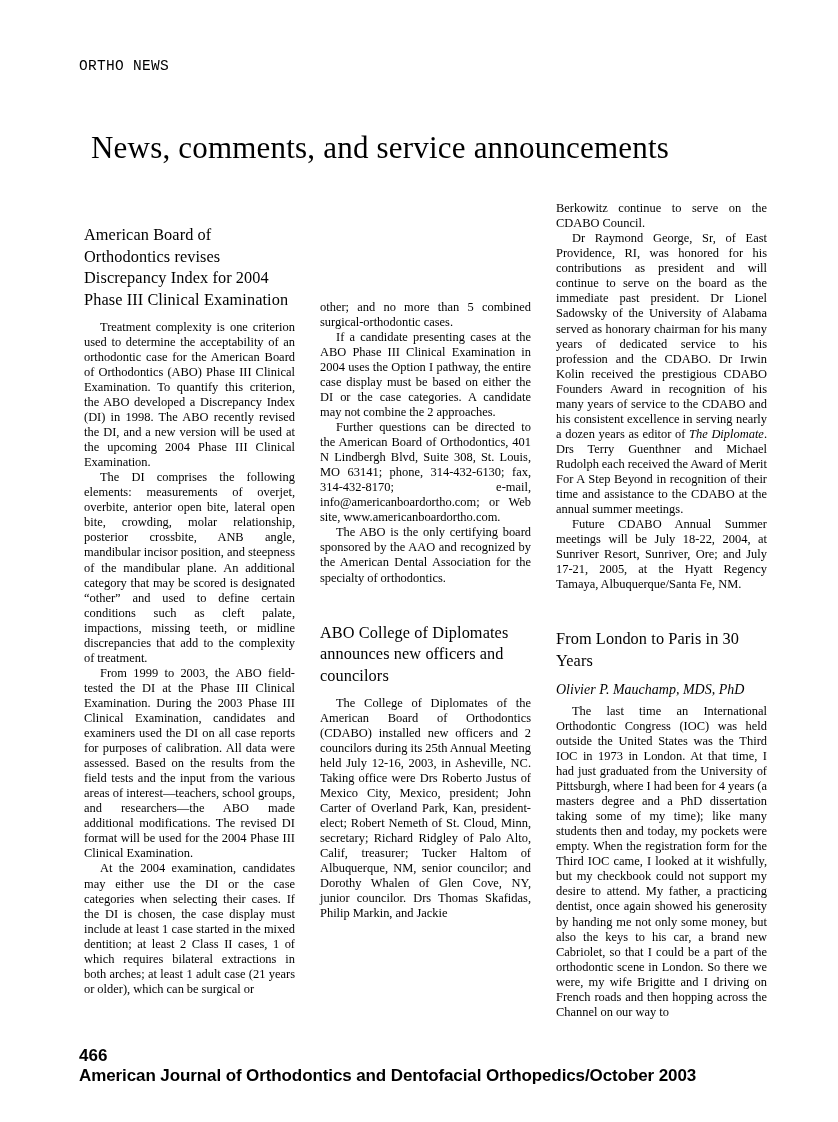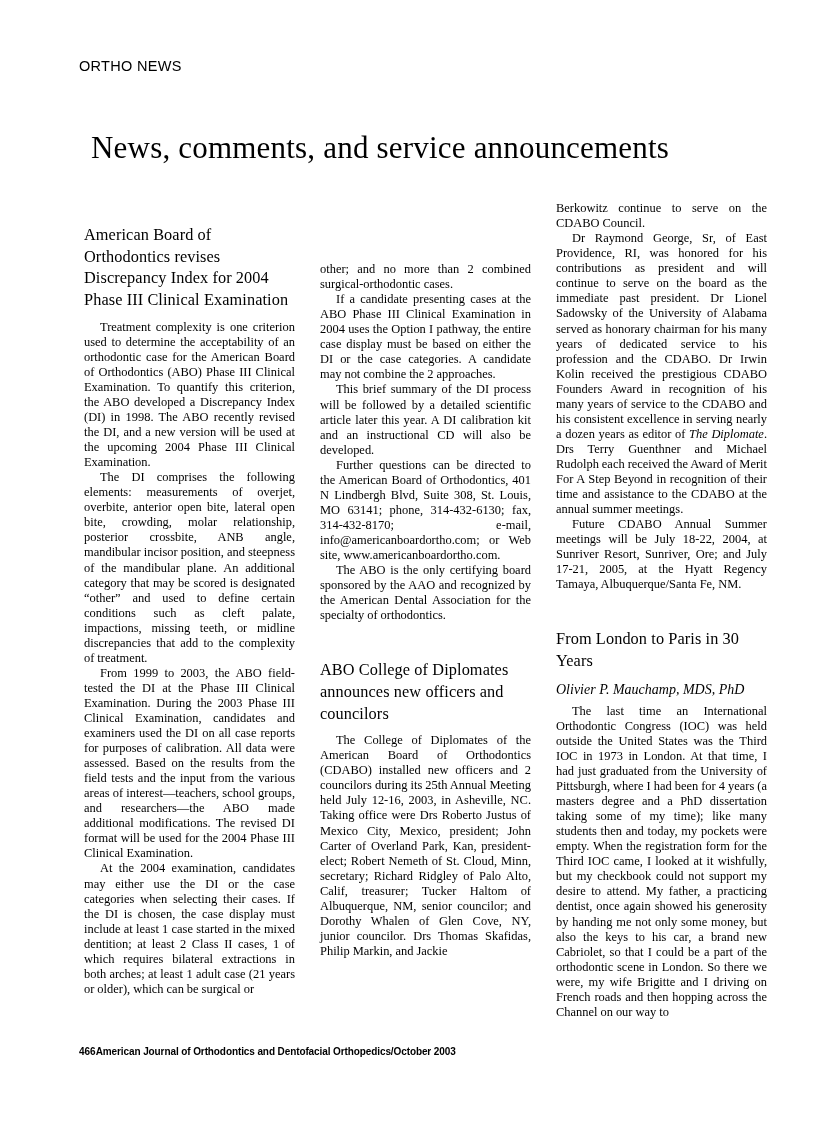--- a/index.html
+++ b/index.html
@@ -21,21 +21,21 @@
     left: 0; top: 0;
     width: 838px;
     height: 1122px;
   }
   .running-head {
     position: absolute;
     left: 79px;
     top: 58px;
     font-size: 14.5px;
     letter-spacing: 0.3px;
-    font-family: Liberation Sans, sans-serif;
+    font-family: Liberation Mono, monospace;
   }
   .page-title {
     position: absolute;
     left: 79px;
     top: 118px;
     width: 700px;
     font-size: 31px;
     font-weight: normal;
     letter-spacing: 0.2px;
     line-height: 1.15;
@@ -87,23 +87,23 @@
   p.body.noindent {
     text-indent: 0;
   }
   .footer {
     position: absolute;
     left: 79px;
     top: 1046px;
     width: 681px;
     font-family: "Liberation Sans", "DejaVu Sans", sans-serif;
     font-weight: bold;
-    font-size: 10px;
+    font-size: 17px;
     display: flex;
-    flex-direction: row;
+    flex-direction: column;
     align-items: baseline;
   }
   .folio {
     flex: 0 0 auto;
   }
   .footer-title {
     flex: 1 1 auto;
     letter-spacing: -0.1px;
   }
   i.ital { font-style: italic; }
@@ -121,23 +121,22 @@
 
     <div class="col">
       <h2 class="sec-head">American Board of Orthodontics revises Discrepancy Index for 2004 Phase III Clinical Examination</h2>
       <p class="body">Treatment complexity is one criterion used to determine the acceptability of an orthodontic case for the American Board of Orthodontics (ABO) Phase III Clinical Examination. To quantify this criterion, the ABO developed a Discrepancy Index (DI) in 1998. The ABO recently revised the DI, and a new version will be used at the upcoming 2004 Phase III Clinical Examination.</p>
       <p class="body">The DI comprises the following elements: measurements of overjet, overbite, anterior open bite, lateral open bite, crowding, molar relationship, posterior crossbite, ANB angle, mandibular incisor position, and steepness of the mandibular plane. An additional category that may be scored is designated “other” and used to define certain conditions such as cleft palate, impactions, missing teeth, or midline discrepancies that add to the complexity of treatment.</p>
       <p class="body">From 1999 to 2003, the ABO field-tested the DI at the Phase III Clinical Examination. During the 2003 Phase III Clinical Examination, candidates and examiners used the DI on all case reports for purposes of calibration. All data were assessed. Based on the results from the field tests and the input from the various areas of interest—teachers, school groups, and researchers—the ABO made additional modifications. The revised DI format will be used for the 2004 Phase III Clinical Examination.</p>
       <p class="body">At the 2004 examination, candidates may either use the DI or the case categories when selecting their cases. If the DI is chosen, the case display must include at least 1 case started in the mixed dentition; at least 2 Class II cases, 1 of which requires bilateral extractions in both arches; at least 1 adult case (21 years or older), which can be surgical or</p>
     </div>
 
     <div class="col">
-      <p class="body noindent">other; and no more than 2 combined surgical-orthodontic cases.</p>
+      <p class="body noindent">other; and no more than 5 combined surgical-orthodontic cases.</p>
       <p class="body">If a candidate presenting cases at the ABO Phase III Clinical Examination in 2004 uses the Option I pathway, the entire case display must be based on either the DI or the case categories. A candidate may not combine the 2 approaches.</p>
-      <p class="body">This brief summary of the DI process will be followed by a detailed scientific article later this year. A DI calibration kit and an instructional CD will also be developed.</p>
       <p class="body">Further questions can be directed to the American Board of Orthodontics, 401 N Lindbergh Blvd, Suite 308, St. Louis, MO 63141; phone, 314-432-6130; fax, 314-432-8170; e-mail, info@americanboardortho.com; or Web site, www.americanboardortho.com.</p>
       <p class="body">The ABO is the only certifying board sponsored by the AAO and recognized by the American Dental Association for the specialty of orthodontics.</p>
       <h2 class="sec-head spaced">ABO College of Diplomates announces new officers and councilors</h2>
       <p class="body"><span>The College of Diplomates of the American Board of Orthodontics (CDABO) installed new officers and 2 councilors during its 25th Annual Meeting held July 12-16, 2003, in Asheville, NC. Taking office were Drs Roberto Justus of Mexico City, Mexico, president; John Carter of Overland Park, Kan, president-elect; Robert Nemeth of St. Cloud, Minn, secretary; Richard Ridgley of Palo Alto, Calif, treasurer; Tucker Haltom of Albuquerque, NM, senior councilor; and Dorothy Whalen of Glen Cove, NY, junior councilor. Drs Thomas Skafidas, Philip Markin, and Jackie</span></p>
     </div>
 
     <div class="col">
       <p class="body noindent">Berkowitz continue to serve on the CDABO Council.</p>
       <p class="body"><span>Dr Raymond George, Sr, of East Providence, RI, was honored for his contributions as president and will continue to serve on the board as the immediate past president. Dr Lionel Sadowsky of the University of Alabama served as honorary chairman for his many years of dedicated service to his profession and the CDABO. Dr Irwin Kolin received the prestigious CDABO Founders Award in recognition of his many years of service to the CDABO and his consistent excellence in serving nearly a dozen years as editor of </span><i class="ital">The Diplomate</i><span>. Drs Terry Guenthner and Michael Rudolph each received the Award of Merit For A Step Beyond in recognition of their time and assistance to the CDABO at the annual summer meetings.</span></p>
       <p class="body">Future CDABO Annual Summer meetings will be July 18-22, 2004, at Sunriver Resort, Sunriver, Ore; and July 17-21, 2005, at the Hyatt Regency Tamaya, Albuquerque/Santa Fe, NM.</p>

